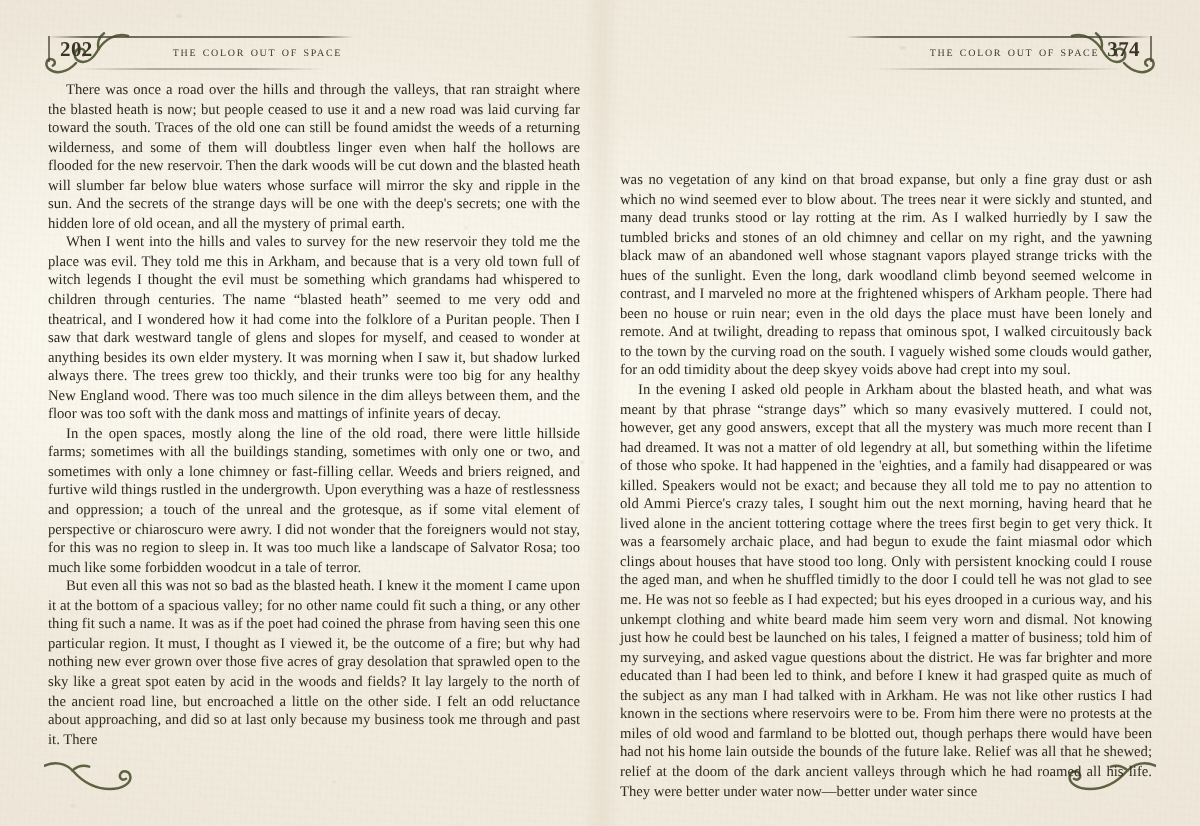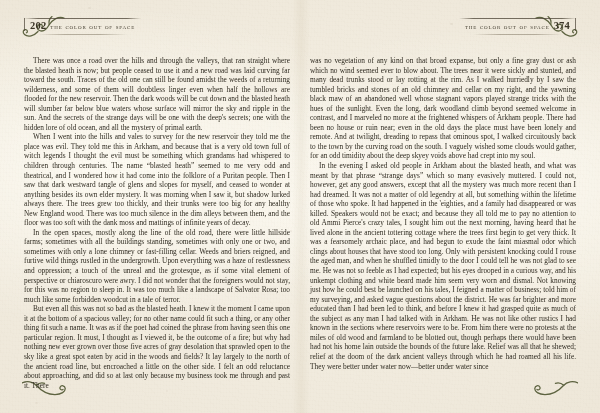--- a/index.html
+++ b/index.html
@@ -100,20 +100,21 @@
     letter-spacing: 0.2px;
   }
   .runtitle {
     font-family: "Liberation Serif", "DejaVu Serif", serif;
     font-size: 7.6px;
     font-variant: small-caps;
     text-transform: lowercase;
     letter-spacing: 0.85px;
     color: #3f3a2c;
     white-space: nowrap;
+    margin-left: 36px;
   }
 
   
   .rule-cap {
     position: absolute;
     width: 1px;
     height: 13px;
     background: rgba(74,66,52,0.7);
     top: -2px;
   }
@@ -129,38 +130,38 @@
   .orn path, .orn circle { fill: none; stroke: #5d6340; stroke-width: 1.25; stroke-linecap: round; }
 
   .orn-tl { left: 22px;  top: 14px; }
   .orn-tr { right: 22px; top: 14px; }
   .orn-bl { left: 22px;  bottom: 12px; }
   .orn-br { right: 22px; bottom: 12px; }
 
   
   .col {
     position: absolute;
-    top: 56px;
+    top: 40px;
     width: 266px;
     font-size: 7.35px;
     line-height: 9.55px;
     color: #2f2b21;
     text-align: justify;
     text-justify: inter-word;
     -webkit-font-smoothing: antialiased;
   }
   .col.left  { left: 24px; }
   .col.right { left: 310px; }
 
   .col p {
     margin: 0;
     text-indent: 9px;
     hyphens: none;
   }
-  .col p.cont { text-indent: 0; }
+  .col p.cont { text-indent: 0; margin-top: 45px; }
   .col p:last-child { }
 
 </style>
 </head>
 <body>
 
 <div class="spread">
 
   <div class="grain"></div>
   <div class="gutter"></div>

